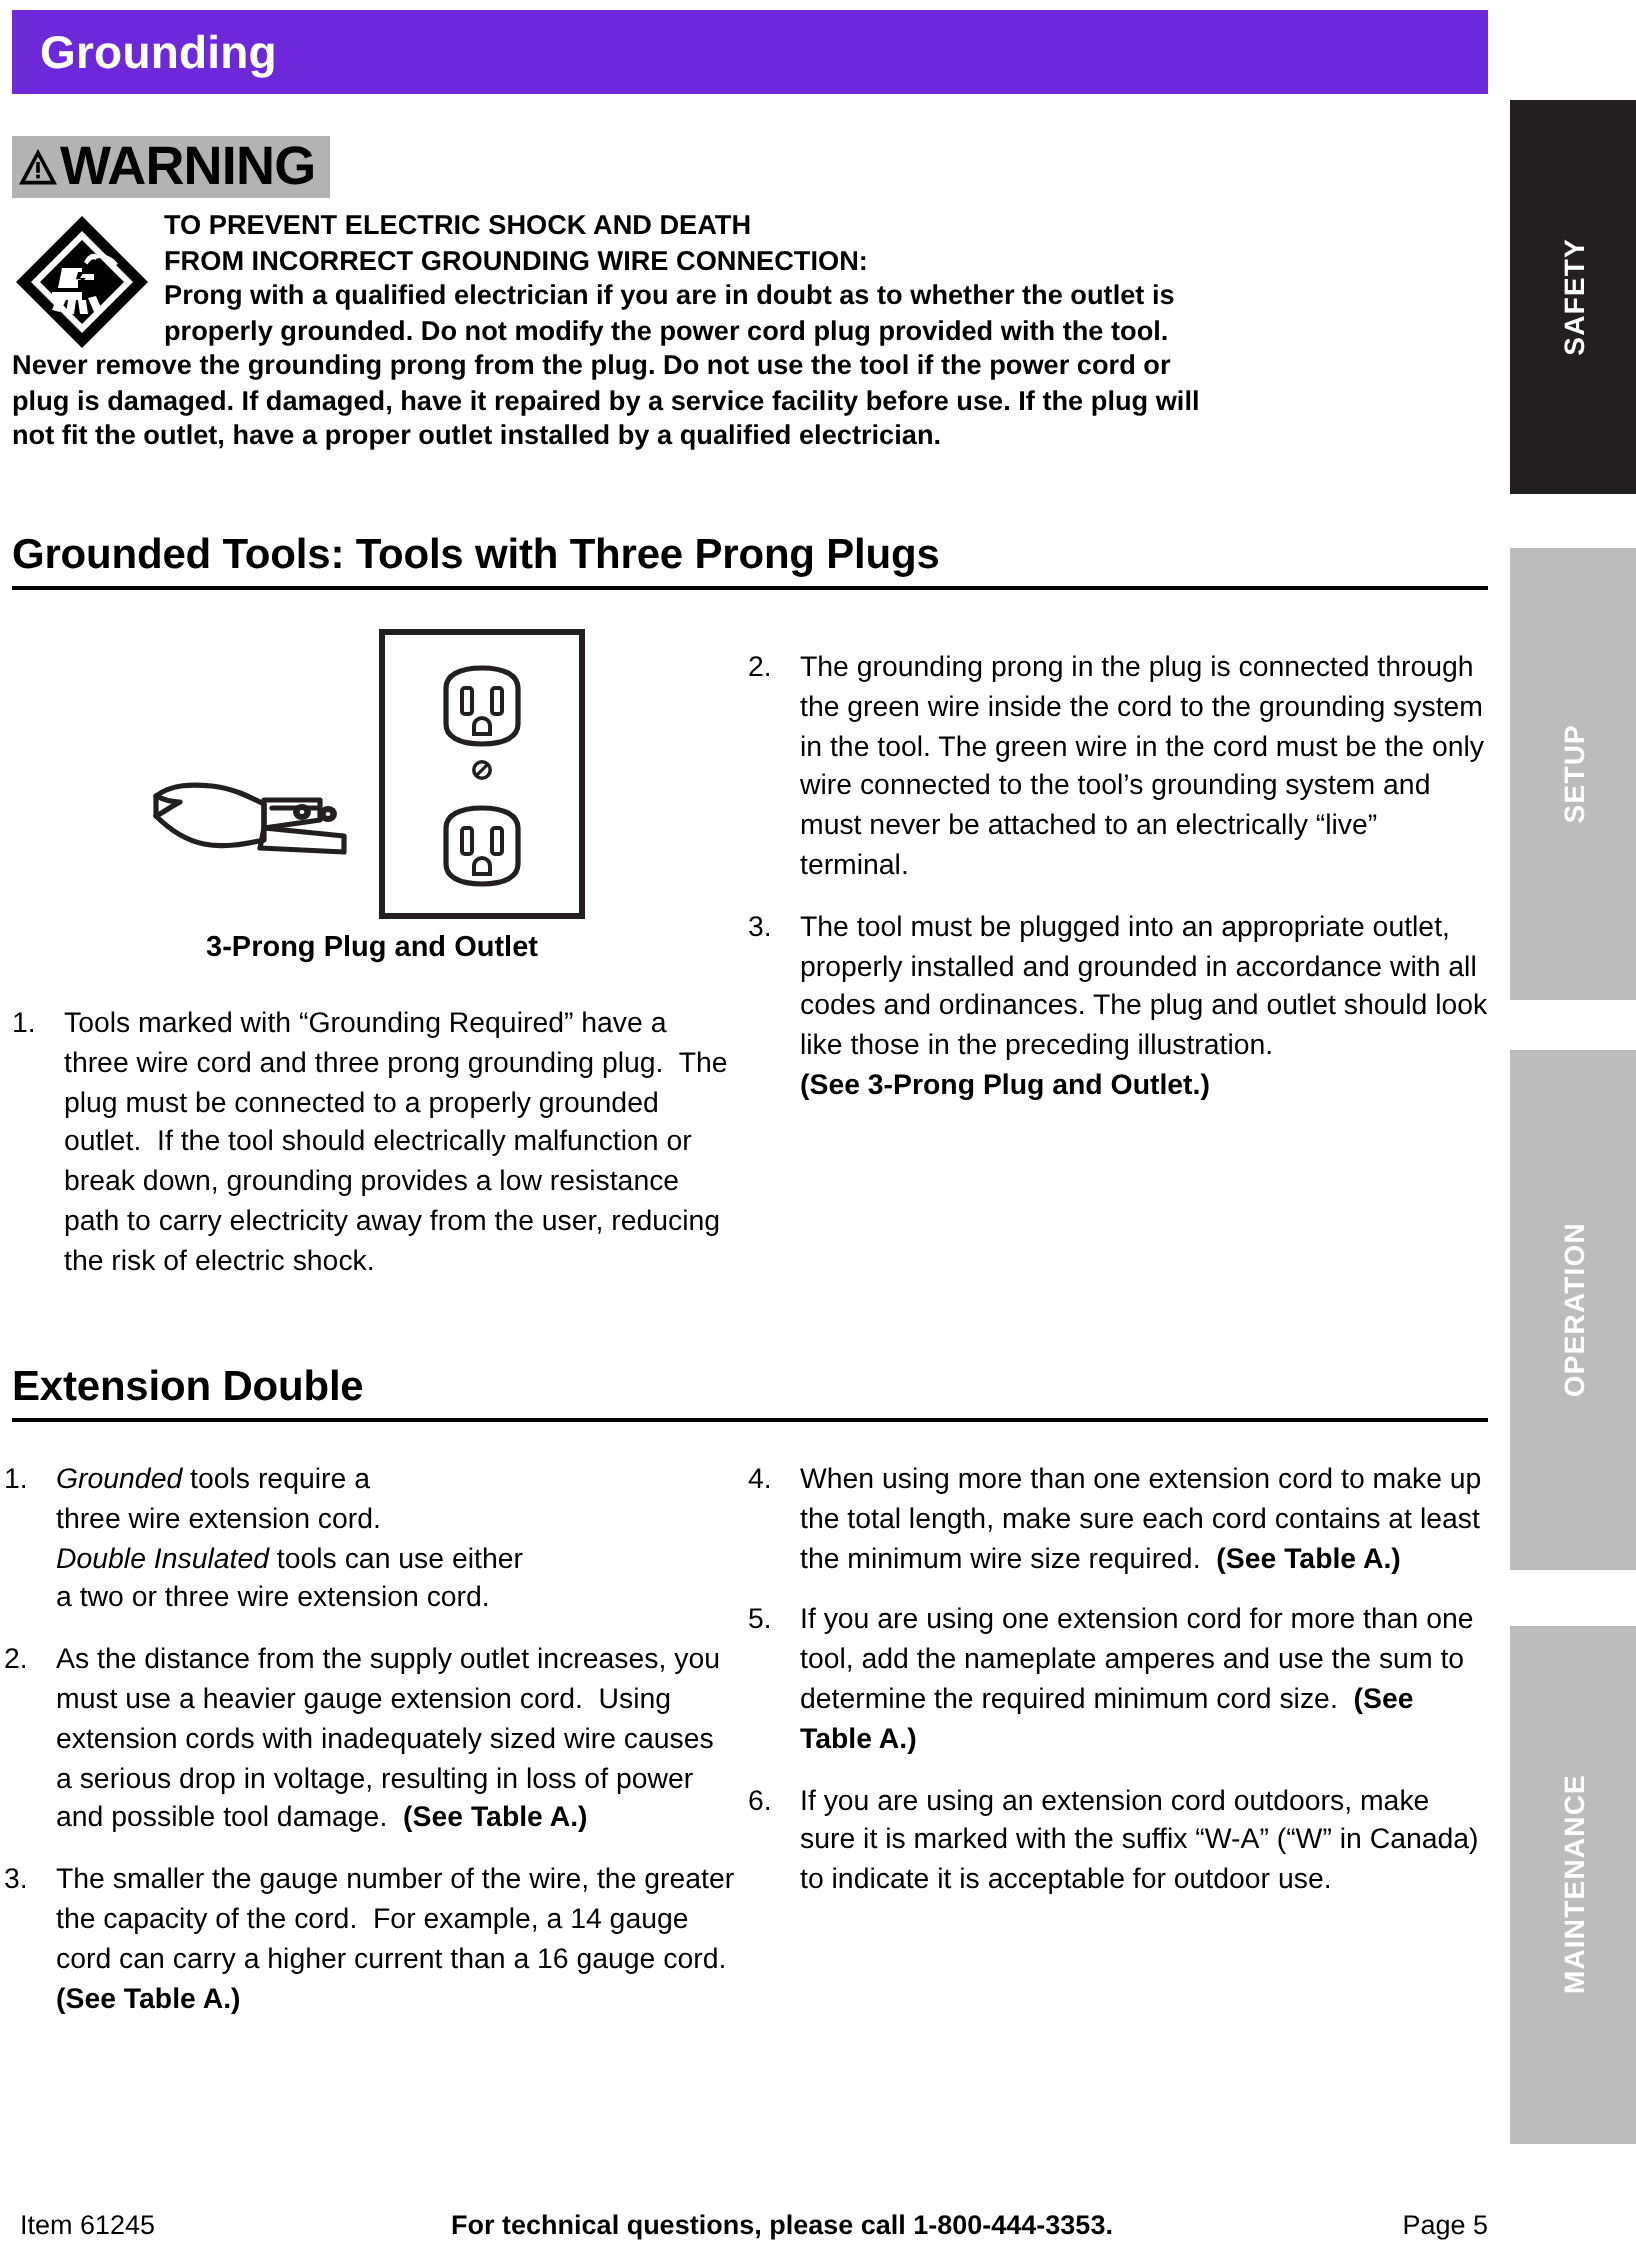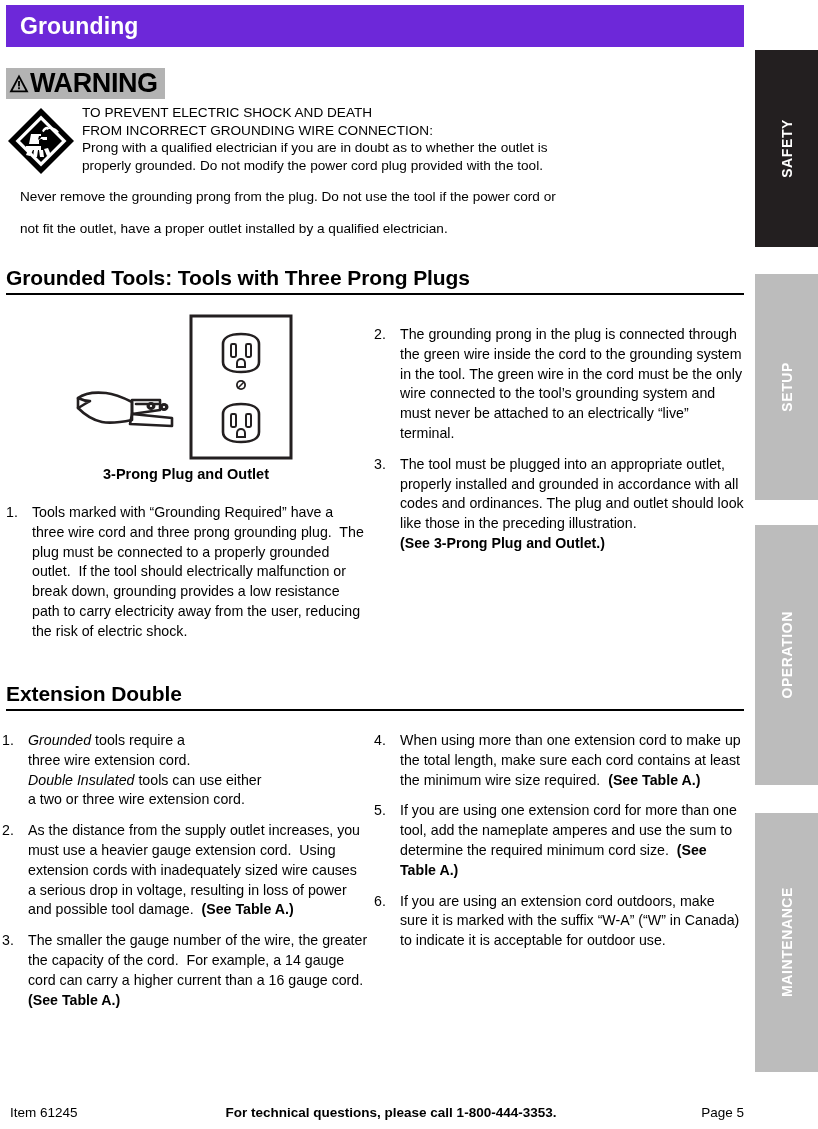--- a/index.html
+++ b/index.html
@@ -87,39 +87,39 @@
     font-size: 27px;
     font-weight: bold;
     line-height: 1;
     letter-spacing: -0.4px;
     color: #000000;
   }
   .warning-body {
     position: relative;
     margin-top: 5px;
     font-size: 13.6px;
-    font-weight: normal;
+    font-weight: bold;
     line-height: 17.5px;
   }
   .shock-icon {
     position: absolute;
     left: 0;
     top: 2px;
     width: 70px;
     height: 70px;
   }
   .warning-indent {
     margin-left: 76px;
   }
   .warning-indent p { margin: 0; }
   .warning-rest {
     margin-top: 0;
     margin-left: 0;
   }
-  .warning-rest p { margin: 14px; }
+  .warning-rest p { margin: 0; }
 
   
   .section-head {
     position: absolute;
     left: 6px;
     width: 738px;
   }
   .section-head h2 {
     margin: 0;
     font-size: 21px;
@@ -252,20 +252,21 @@
     </svg>
 
     <div class="warning-indent">
       <p>TO PREVENT ELECTRIC SHOCK AND DEATH</p>
       <p>FROM INCORRECT GROUNDING WIRE CONNECTION:</p>
       <p>Prong with a qualified electrician if you are in doubt as to whether the outlet is</p>
       <p>properly grounded.  Do not modify the power cord plug provided with the tool.</p>
     </div>
     <div class="warning-rest">
       <p>Never remove the grounding prong from the plug.  Do not use the tool if the power cord or</p>
+      <p>plug is damaged.  If damaged, have it repaired by a service facility before use.  If the plug will</p>
       <p>not fit the outlet, have a proper outlet installed by a qualified electrician.</p>
     </div>
   </div>
 </div>
 
 <div class="section-head" style="top:266px;">
   <h2>Grounded Tools: Tools with Three Prong Plugs</h2>
   <div class="section-rule"></div>
 </div>
 

